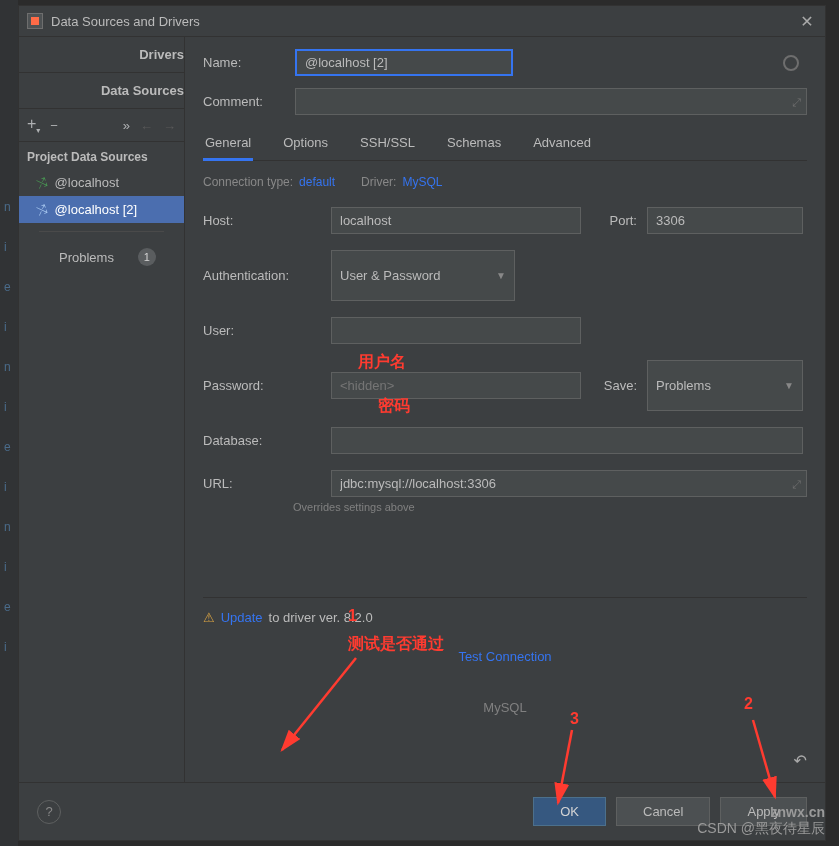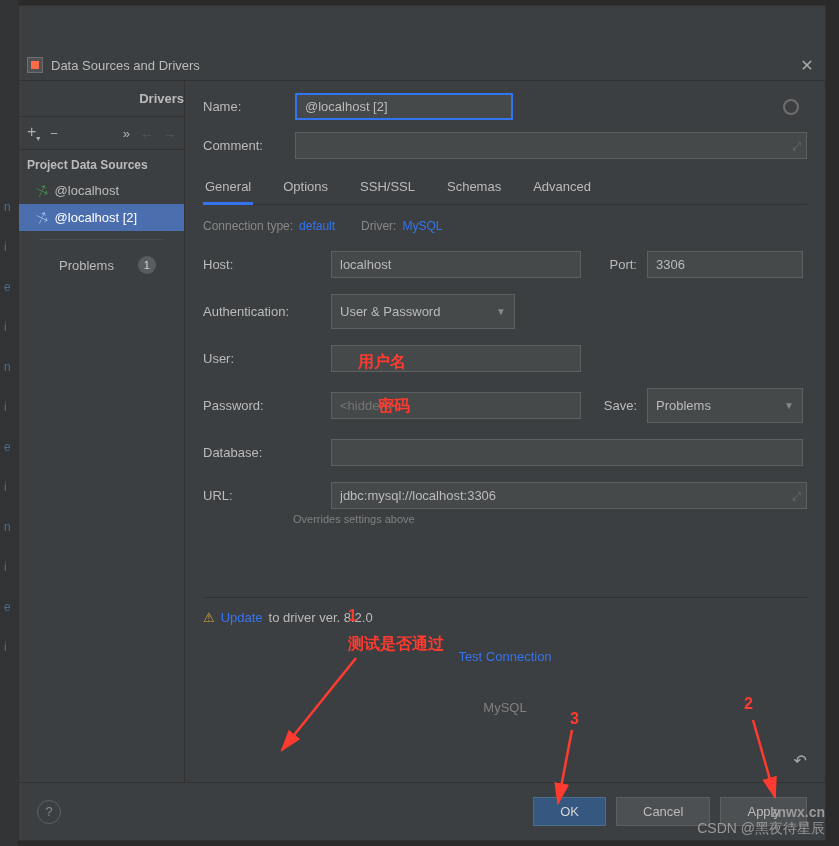--- a/index.html
+++ b/index.html
@@ -1,18 +1,18 @@
 <!DOCTYPE html>
 <html><head>
 <meta charset="utf-8">
 <style>
 * { box-sizing: border-box; margin: 0; padding: 0; font-family: "Segoe UI", Arial, sans-serif; }
 body { background: #2b2b2b; color: #bbbbbb; font-size: 13px; width: 839px; height: 846px; overflow: hidden; position: relative; }
 .dialog { position: absolute; left: 18px; top: 5px; width: 808px; height: 836px; background: #3c3f41; border: 1px solid #323232; display: flex; flex-direction: column; }
-.titlebar { height: 30px; display: flex; align-items: center; padding: 0 8px; background: #3c3f41; margin-top: 44px; }
+.titlebar { height: 30px; display: flex; align-items: center; padding: 0 8px; background: #3c3f41; }
 .titlebar .icon { width: 16px; height: 16px; background: #4e5254; border: 1px solid #6e6e6e; margin-right: 8px; position: relative; }
 .titlebar .icon::after { content: ""; position: absolute; inset: 3px; background: #ff6b47; }
 .titlebar .title { color: #bbbbbb; font-size: 13px; }
 .titlebar .close { margin-left: auto; color: #a9a9a9; font-size: 16px; cursor: pointer; width: 20px; text-align: center; }
 .body { flex: 1; display: flex; border-top: 1px solid #323232; }
 .left { width: 166px; border-right: 1px solid #323232; display: flex; flex-direction: column; }
 .left-tabs { display: flex; flex-direction: column; }
 .left-tab { text-align: right; padding: 10px 0; color: #bbbbbb; cursor: pointer; font-weight: bold; border-bottom: 1px solid #323232; }
 .toolbar { display: flex; align-items: center; padding: 6px 8px; gap: 10px; border-bottom: 1px solid #323232; color: #afb1b3; }
 .toolbar .sp { flex: 1; }
@@ -36,21 +36,21 @@
 .comment-input .expand { position: absolute; right: 6px; top: 50%; transform: translateY(-50%); color: #6e6e6e; font-size: 11px; }
 .tabs { display: flex; gap: 28px; border-bottom: 1px solid #323232; margin-bottom: 14px; }
 .tab { padding: 8px 2px; color: #bbbbbb; cursor: pointer; }
 .tab.active { border-bottom: 3px solid #3574f0; margin-bottom: -1px; }
 .connrow { display: flex; align-items: center; gap: 6px; font-size: 12px; margin-bottom: 18px; }
 .connrow .k { color: #888; }
 .connrow .link { color: #3574f0; }
 .fields { display: grid; grid-template-columns: 128px 250px 66px 156px; row-gap: 16px; align-items: center; }
 .fields label { color: #bbbbbb; }
 .fields .wide { grid-column: 2 / 5; }
-.select { background: #45494a; border: 1px solid #5e6060; color: #bbbbbb; padding: 9px 8px; display: flex; align-items: center; justify-content: space-between; cursor: pointer; }
+.select { background: #45494a; border: 1px solid #5e6060; color: #bbbbbb; padding: 17px 8px; display: flex; align-items: center; justify-content: space-between; cursor: pointer; }
 .select .arr { color: #888; font-size: 10px; }
 .url-row { display: grid; grid-template-columns: 128px 1fr; align-items: center; margin-top: 16px; }
 .url-input { position: relative; }
 .url-input .expand { position: absolute; right: 6px; top: 50%; transform: translateY(-50%); color: #6e6e6e; font-size: 11px; }
 .hint { font-size: 11px; color: #808080; margin-left: 90px; margin-top: 4px; }
 .update-bar { margin-top: auto; padding: 12px 0; display: flex; align-items: center; gap: 6px; font-size: 13px; border-top: 1px solid #323232; }
 .warn { color: #d9a343; }
 .test-bar { display: flex; align-items: center; gap: 36px; padding: 12px 0; flex-direction: column; }
 .test-link { color: #3574f0; cursor: pointer; }
 .driver-name { color: #808080; }
@@ -87,20 +87,21 @@
 <div class="dialog">
   <div class="titlebar">
     <div class="icon"></div>
     <div class="title">Data Sources and Drivers</div>
     <div class="close">✕</div>
   </div>
   <div class="body">
     <div class="left">
       <div class="left-tabs">
         <div class="left-tab">Drivers</div>
+        <div class="left-tab">Data Sources</div>
       </div>
       <div class="toolbar">
         <span style="font-size:16px;">+<sub style="font-size:8px;">▾</sub></span>
         <span>−</span>
         <span class="sp"></span>
         <span>»</span>
         <span class="nav">←</span>
         <span class="nav">→</span>
       </div>
       <div class="section-header">Project Data Sources</div>

